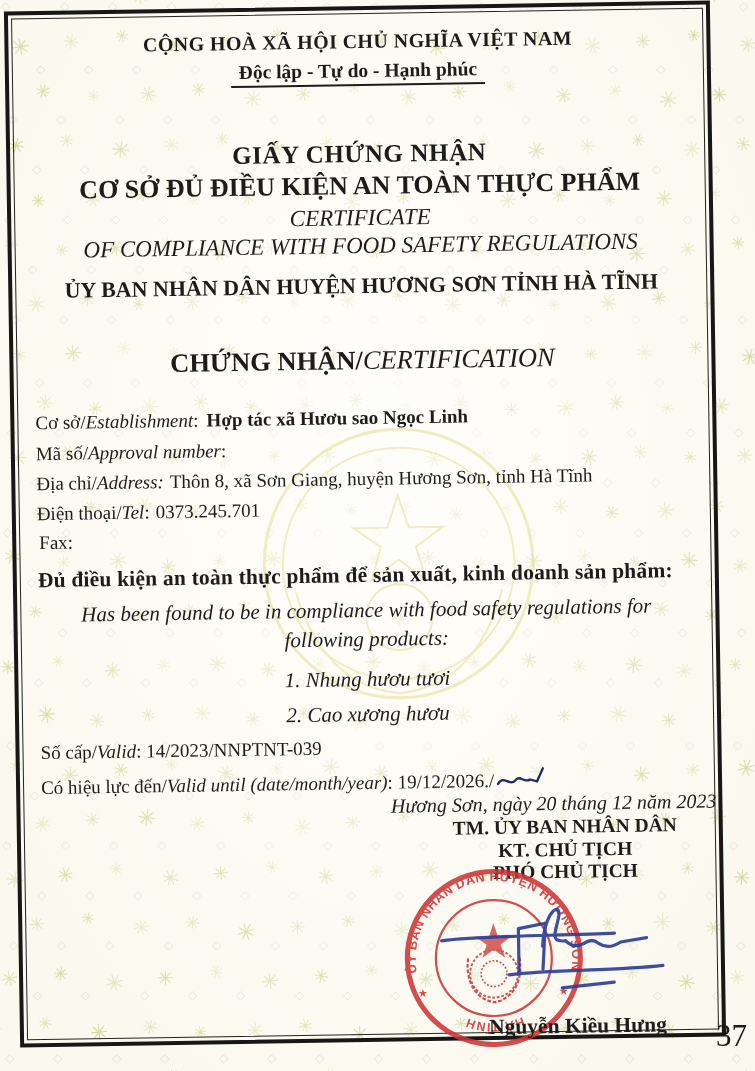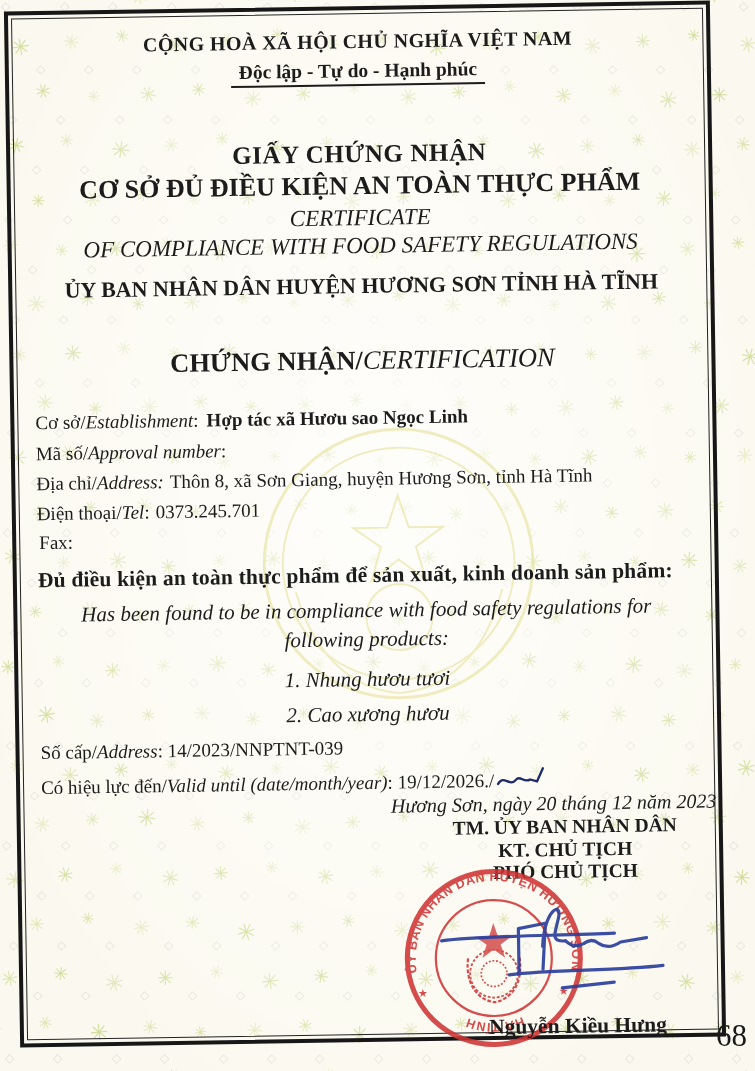--- a/index.html
+++ b/index.html
@@ -728,21 +728,21 @@
       </div>
 
       <div class="abs stmt-vi">Đủ điều kiện an toàn thực phẩm để sản xuất, kinh doanh sản phẩm:</div>
       <div class="abs ctr stmt-en1 i">Has been found to be in compliance with food safety regulations for</div>
       <div class="abs ctr stmt-en2 i">following products:</div>
 
       <div class="abs ctr prod-1 i">1. Nhung hươu tươi</div>
       <div class="abs ctr prod-2 i">2. Cao xương hươu</div>
 
       <div class="abs num-line">
-        <span>Số cấp/</span><span class="i">Address</span><span>: </span><span>14/2023/NNPTNT-039</span>
+        <span>Số cấp/</span><span class="i">Valid</span><span>: </span><span>14/2023/NNPTNT-039</span>
       </div>
       <div class="abs valid-line">
         <span>Có hiệu lực đến/</span><span class="i">Valid until (date/month/year)</span><span>: </span><span>19/12/2026./</span><svg class="scribble" width="56" height="28" viewBox="0 0 56 28">
             <path d="M2,19 C8,9 13,23 20,15 C24,10 28,19 34,15 L41,17 L47,4" fill="none" stroke="#1e2a6e" stroke-width="2.3" stroke-linecap="round"></path>
           </svg>
       </div>
 
       <div class="abs place-date i">Hương Sơn,  ngày 20 tháng 12 năm 2023</div>
       <div class="abs sig-t sig-t1">TM. ỦY BAN NHÂN DÂN</div>
       <div class="abs sig-t sig-t2">KT. CHỦ TỊCH</div>
@@ -779,14 +779,14 @@
           <path d="M151,52 Q159,60 169,55 Q177,49 184,55 Q194,62 206,54 L232,50"></path>
           <path d="M94,85 C140,80 200,83 248,78"></path>
           <path d="M147,99 L199,94"></path>
         </g>
       </svg>
 
       <div class="abs signer">Nguyễn Kiều Hưng</div>
     </div>
   </div>
 
-  <div class="page-number">68</div>
+  <div class="page-number">37</div>
 </div>
 
 </body></html>

